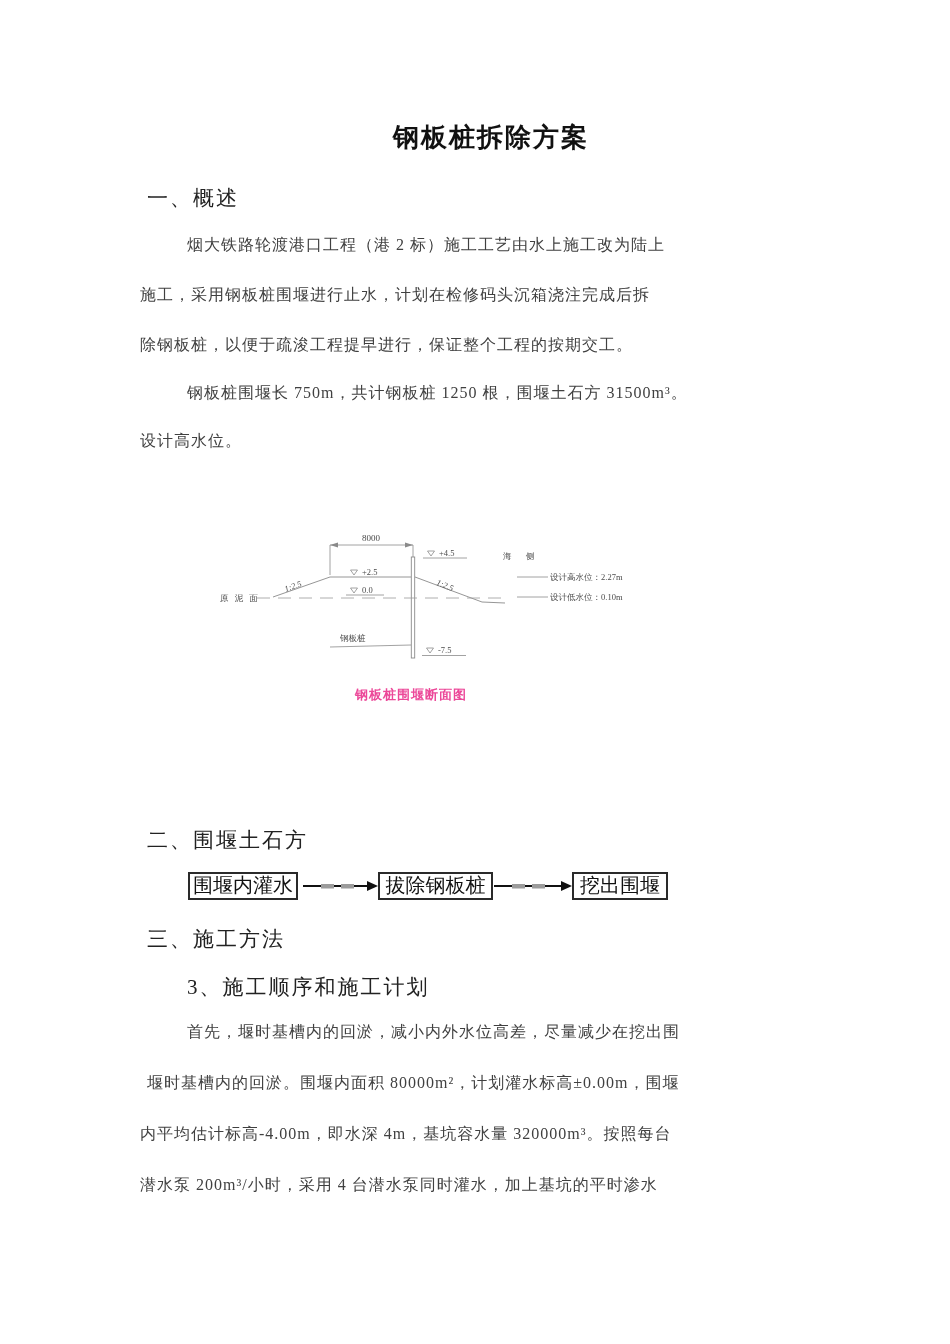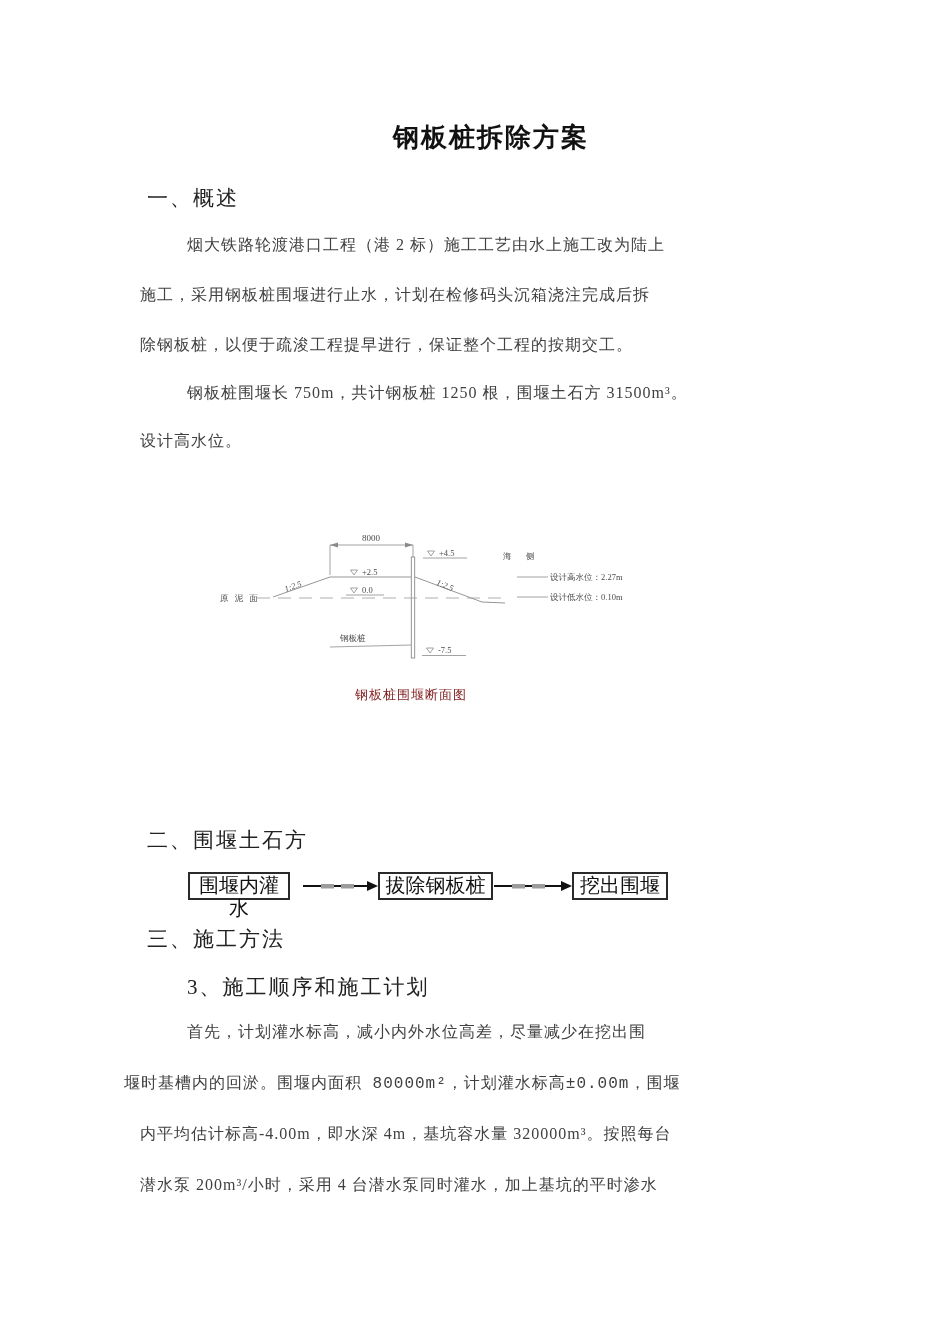--- a/index.html
+++ b/index.html
@@ -13,21 +13,21 @@
   }
   .abs{position:absolute;white-space:nowrap;}
   .doc-title{
     left:0;top:120px;width:950px;text-align:center;
     font-size:26px;font-weight:bold;letter-spacing:2px;color:#111;padding-left:16px;
   }
   .h-num{font-size:21px;letter-spacing:2px;color:#222;}
   .body-line{font-size:16px;letter-spacing:1px;color:#404040;}
   .sub-head{font-size:21px;letter-spacing:2px;color:#222;}
   .diagram-caption{
-    font-size:13px;font-weight:normal;color:#7f1d1d;letter-spacing:1px;
+    font-size:13px;font-weight:bold;color:#ec4899;letter-spacing:1px;
   }
   .flow-box{
     position:absolute;top:872px;height:28px;
     border:2px solid #2a2a2a;box-sizing:border-box;
     font-size:20px;line-height:23px;text-align:center;color:#111;
     background:#fff;
   }
   svg text{font-family:"Liberation Serif","DejaVu Serif",serif;}
 </style>
 </head>
@@ -91,39 +91,39 @@
     <line x1="347" y1="52" x2="378" y2="52" stroke="#8a8a8a" stroke-width="0.8"></line>
     <text x="380" y="55" font-size="8.5" fill="#4a4a4a">设计高水位：2.27m</text>
     <line x1="347" y1="72" x2="378" y2="72" stroke="#8a8a8a" stroke-width="0.8"></line>
     <text x="380" y="75" font-size="8.5" fill="#4a4a4a">设计低水位：0.10m</text>
   </svg>
 
   <div class="abs diagram-caption" style="left:355px;top:686px;">钢板桩围堰断面图</div>
 
   <div class="abs h-num" style="left:147px;top:826px;">二、围堰土石方</div>
 
-  <div class="flow-box" style="left:188px;width:102px;">围堰内灌水</div>
+  <div class="flow-box" style="left:188px;width:110px;">围堰内灌水</div>
   <div class="flow-box" style="left:378px;width:115px;">拔除钢板桩</div>
   <div class="flow-box" style="left:572px;width:96px;">挖出围堰</div>
 
   <svg class="abs" style="left:140px;top:870px;" width="680" height="34" viewBox="0 0 680 34">
 
     <line x1="163" y1="16" x2="229" y2="16" stroke="#111" stroke-width="2"></line>
     <polygon points="238,16 227,11 227,21" fill="#111"></polygon>
     <rect x="181" y="14" width="13" height="4.5" fill="#9c9c9c"></rect>
     <rect x="201" y="14" width="13" height="4.5" fill="#9c9c9c"></rect>
 
     <line x1="354" y1="16" x2="423" y2="16" stroke="#111" stroke-width="2"></line>
     <polygon points="432,16 421,11 421,21" fill="#111"></polygon>
     <rect x="372" y="14" width="13" height="4.5" fill="#9c9c9c"></rect>
     <rect x="392" y="14" width="13" height="4.5" fill="#9c9c9c"></rect>
   </svg>
 
   <div class="abs h-num" style="left:147px;top:925px;">三、施工方法</div>
 
   <div class="abs sub-head" style="left:187px;top:973px;">3、施工顺序和施工计划</div>
 
-  <div class="abs body-line" style="left:187px;top:1022px;">首先，计划灌水标高，减小内外水位高差，尽量减少在挖出围</div>
-  <div class="abs body-line" style="left:124px;top:1073px;font-family:Liberation Mono, monospace;">堰时基槽内的回淤。围堰内面积 80000m²，计划灌水标高±0.00m，围堰</div>
+  <div class="abs body-line" style="left:187px;top:1022px;">首先，堰时基槽内的回淤，减小内外水位高差，尽量减少在挖出围</div>
+  <div class="abs body-line" style="left:147px;top:1073px;">堰时基槽内的回淤。围堰内面积 80000m²，计划灌水标高±0.00m，围堰</div>
   <div class="abs body-line" style="left:140px;top:1124px;">内平均估计标高-4.00m，即水深 4m，基坑容水量 320000m³。按照每台</div>
   <div class="abs body-line" style="left:140px;top:1175px;">潜水泵 200m³/小时，采用 4 台潜水泵同时灌水，加上基坑的平时渗水</div>
 
 </div>
 
 </body></html>

